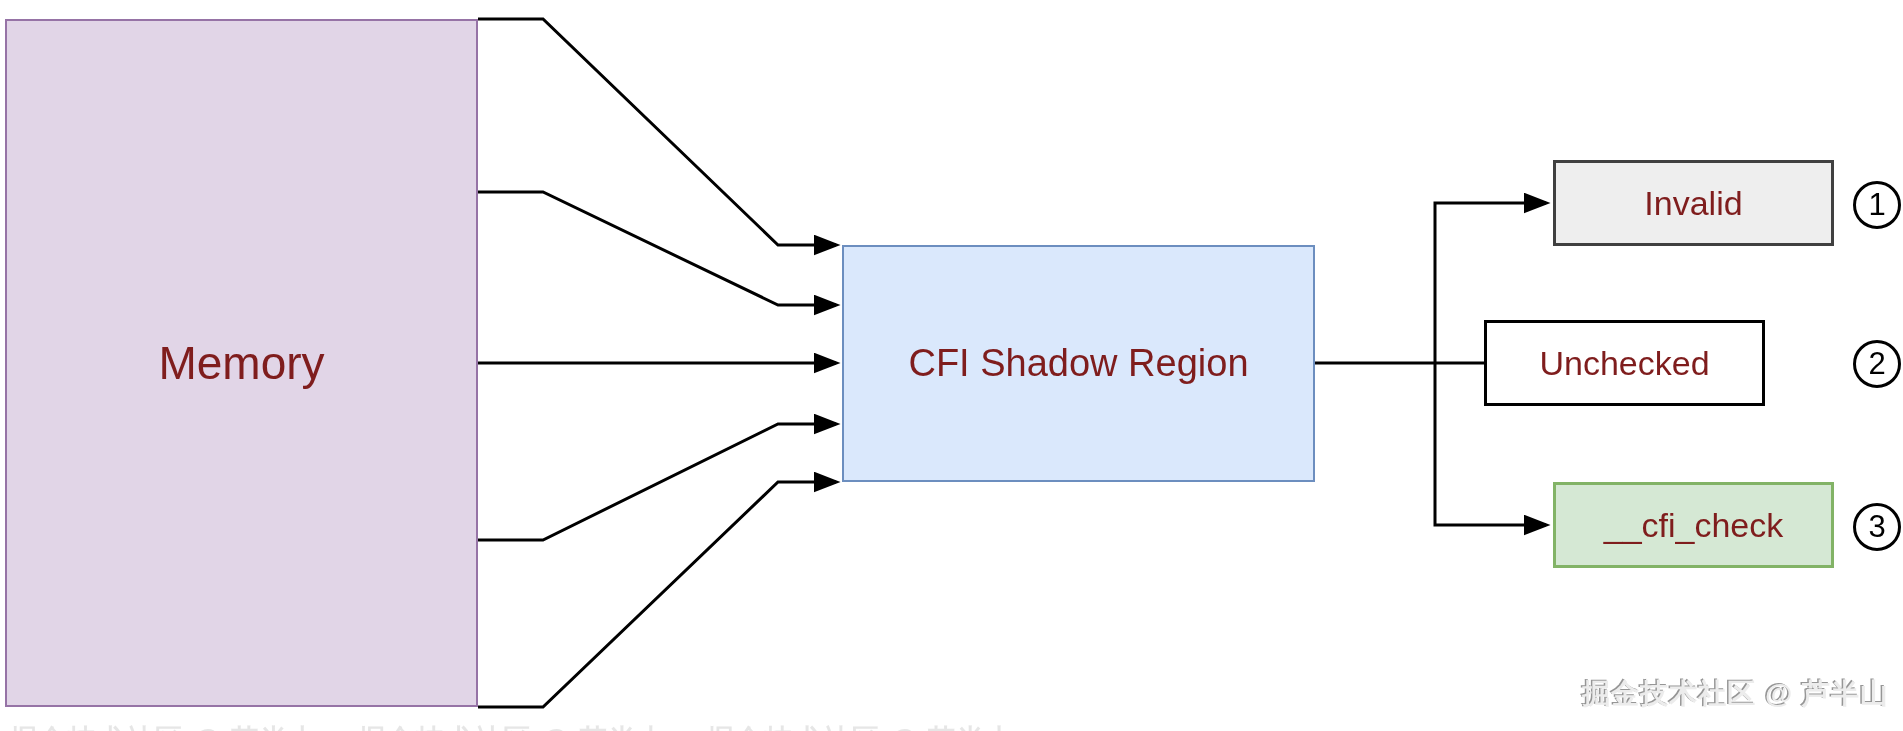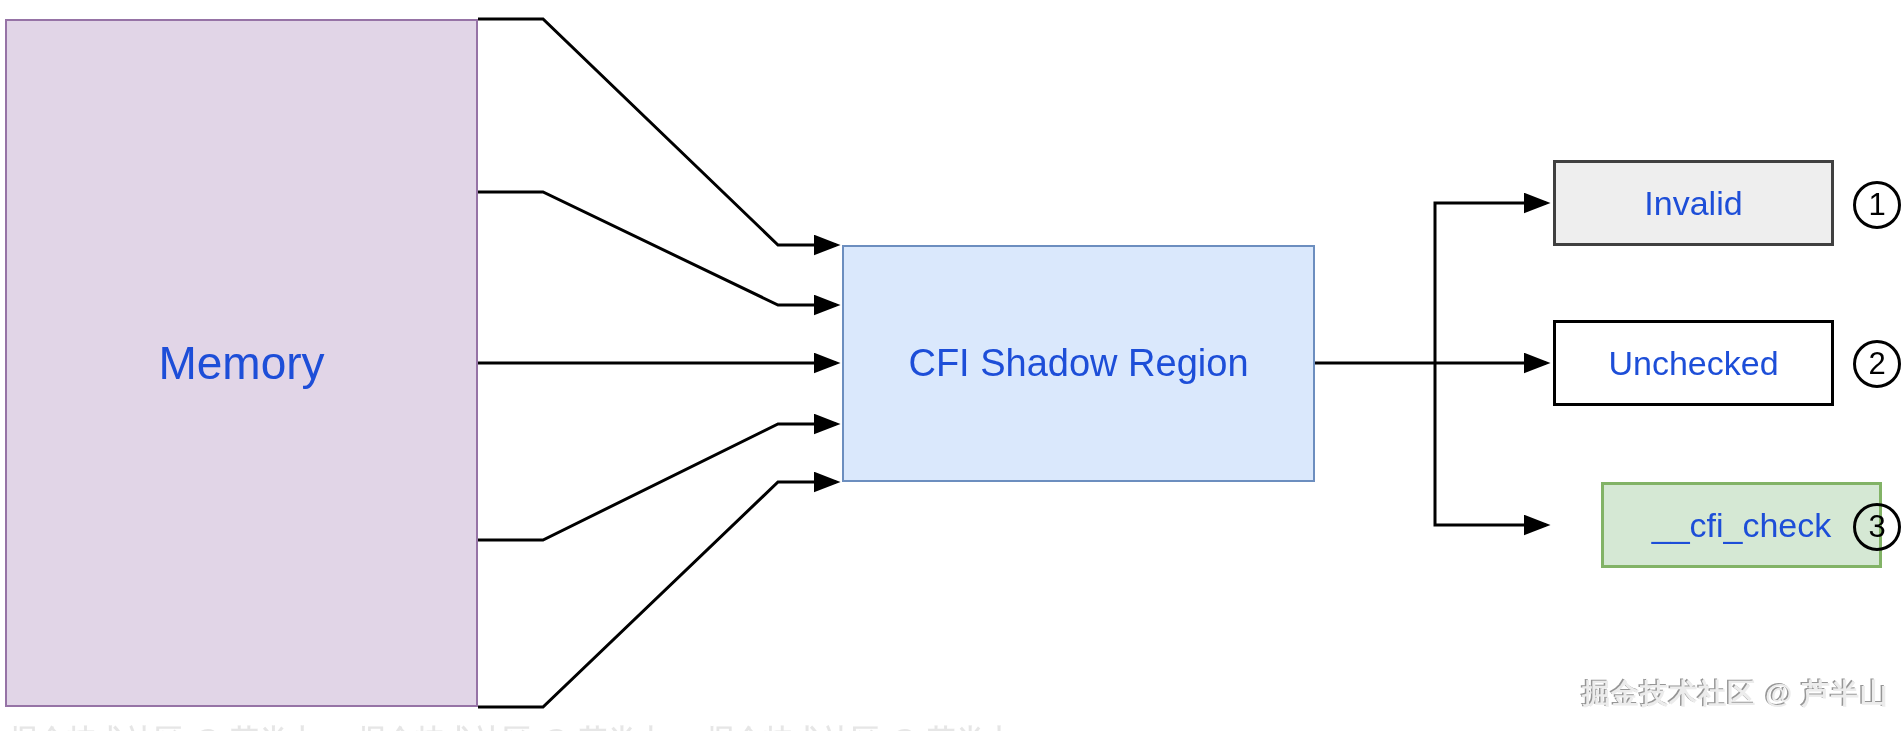--- a/index.html
+++ b/index.html
@@ -14,21 +14,21 @@
     height: 731px;
     background: #ffffff;
     overflow: hidden;
   }
   .node {
     position: absolute;
     box-sizing: border-box;
     display: flex;
     align-items: center;
     justify-content: center;
-    color: #1d4ed8;
+    color: #7f1d1d;
     text-align: center;
   }
   #memory-box {
     left: 5px; top: 19px; width: 473px; height: 688px;
     border: 2px solid #9673a6;
     background: #e1d5e7;
     font-size: 46px;
   }
   #cfi-box {
     left: 842px; top: 245px; width: 473px; height: 237px;
@@ -36,31 +36,30 @@
     background: #dae8fc;
     font-size: 38px;
   }
   #invalid-box {
     left: 1553px; top: 160px; width: 281px; height: 86px;
     border: 3px solid #404040;
     background: #eeeeee;
     font-size: 34px;
   }
   #unchecked-box {
-    left: 1553px; top: 320px; width: 281px; height: 86px;
+    left: 1484px; top: 320px; width: 281px; height: 86px;
     border: 3px solid #000000;
     background: #ffffff;
     font-size: 34px;
   }
   #cficheck-box {
     left: 1553px; top: 482px; width: 281px; height: 86px;
     border: 3px solid #82b366;
     background: #d5e8d4;
     font-size: 34px;
-    margin-left: 48px;
   }
   .badge {
     position: absolute;
     width: 42px; height: 42px;
     border: 3px solid #000000;
     border-radius: 50%;
     display: flex;
     align-items: center;
     justify-content: center;
     font-size: 31px;

